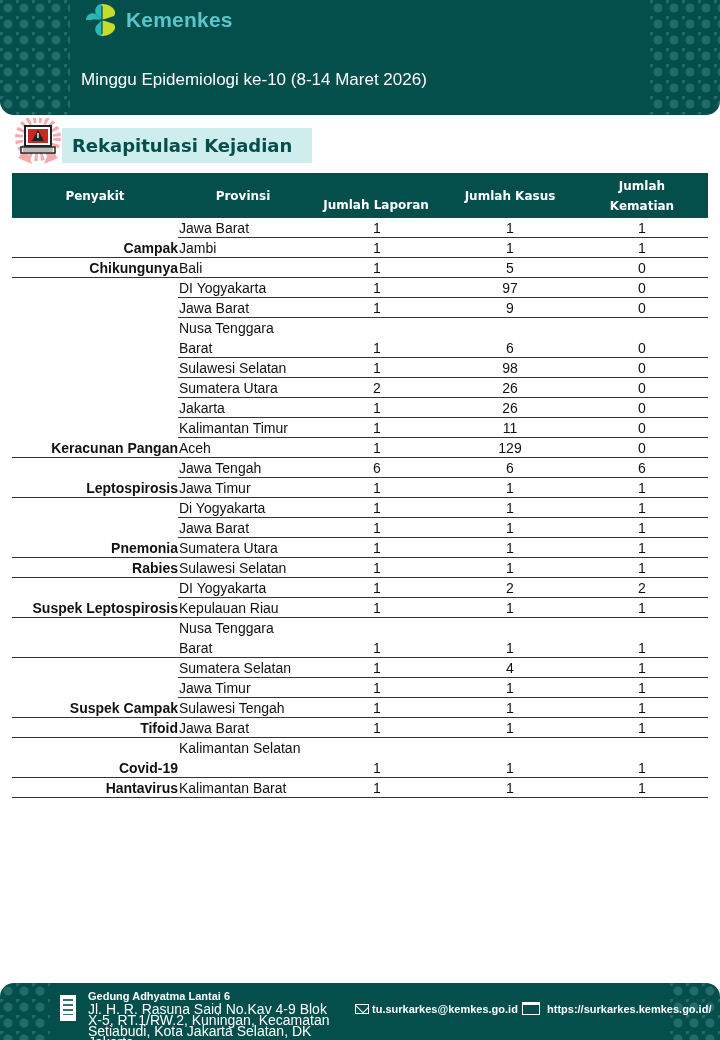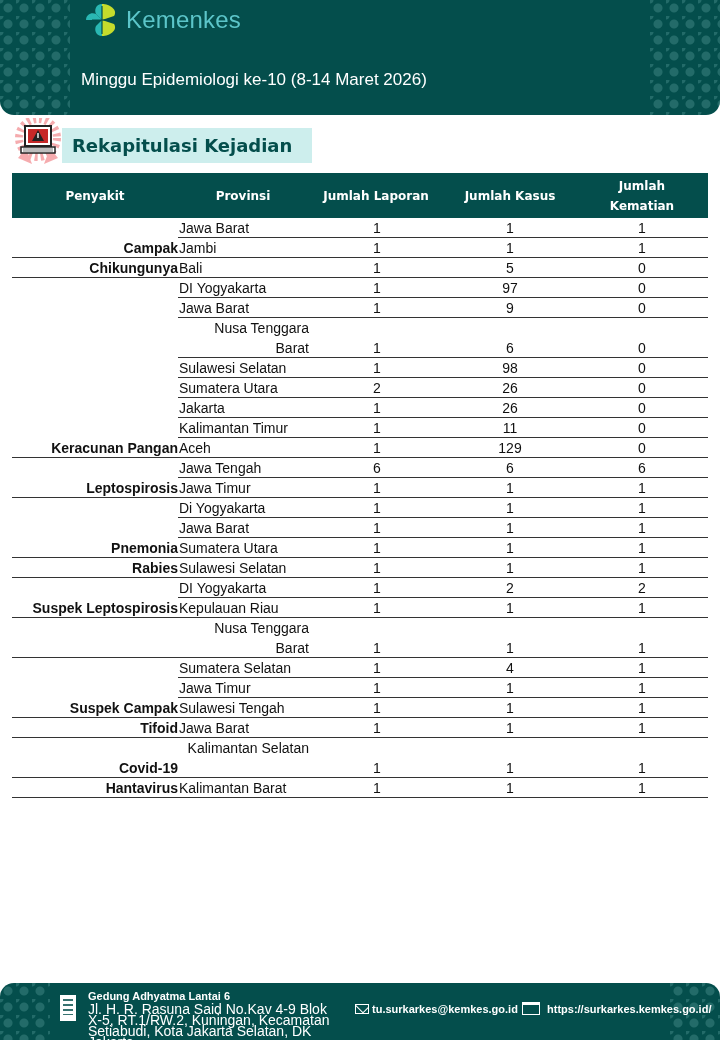--- a/index.html
+++ b/index.html
@@ -15,21 +15,21 @@
     position: absolute; top: 0; width: 70px; height: 115px; opacity: 0.35;
     background-image:
       radial-gradient(circle at 50% 50%, #5fa3a0 0 4px, transparent 5px),
       radial-gradient(circle at 0 0, #5fa3a0 0 3px, transparent 4px);
     background-size: 16px 16px, 16px 16px;
   }
   .pattern.left { left: 0; }
   .pattern.right { right: 0; }
   .logo { position: absolute; left: 84px; top: 2px; display: flex; align-items: center; gap: 6px; }
   .logo-mark { width: 36px; height: 36px; position: relative; }
-  .logo-text { font-size: 24px; font-weight: normal; color: #5cc5c9; letter-spacing: 0.2px; }
+  .logo-text { font-size: 21px; font-weight: bold; color: #5cc5c9; letter-spacing: 0.2px; }
   .title-bar {
     position: absolute; left: 76px; top: 40px; width: 548px; height: 29px;
     background: #cdeeed; border-radius: 4px;
     font-family: "DejaVu Sans", sans-serif; font-weight: bold; font-style: italic;
     font-size: 22px; color: #044e4c; padding-left: 8px; line-height: 29px; letter-spacing: -0.3px;
     white-space: nowrap; overflow: hidden;
   }
   .subtitle { position: absolute; left: 81px; top: 70px; font-size: 17px; color: #ffffff; }
 
   
@@ -42,31 +42,31 @@
 
   
   .tbl-head {
     position: absolute; left: 12px; top: 173px; width: 696px; height: 45px;
     background: #044e4c; color: #fff; font-family: "DejaVu Sans", sans-serif;
     font-weight: bold; font-size: 12px;
   }
   .tbl-head div { position: absolute; top: 0; height: 45px; display: flex; align-items: center; justify-content: center; text-align: center; line-height: 20px; }
   .h-c1 { left: 0; width: 166px; }
   .h-c2 { left: 166px; width: 130px; }
-  .h-c3 { left: 296px; width: 136px; }
+  .h-c3 { left: 296px; width: 136px; margin-top: 9px; }
   .h-c4 { left: 432px; width: 132px; }
   .h-c5 { left: 564px; width: 132px; }
 
   .tbl-body { position: absolute; left: 12px; top: 218px; width: 696px; }
   .row { position: relative; width: 696px; height: 20px; font-size: 14px; }
   .row.tall { height: 40px; }
   .row .c1, .row .c2, .row .c3, .row .c4, .row .c5 {
     position: absolute; bottom: 0; height: 20px; line-height: 20px; white-space: nowrap;
   }
-  .row.tall .c2 { height: 40px; line-height: 20px; white-space: normal; text-align: right; }
+  .row.tall .c2 { height: 40px; line-height: 20px; white-space: normal; }
   .c1 { left: 0; width: 166px; font-weight: bold; text-align: right; }
   .c2 { left: 167px; width: 130px; }
   .c3 { left: 296px; width: 136px; text-align: center; left: 296px; }
   .c4 { left: 432px; width: 132px; text-align: center; }
   .c5 { left: 564px; width: 132px; text-align: center; }
   .c3 { left: 300px; width: 130px; text-align: center; }
   .line { position: absolute; bottom: 0; height: 1px; background: #333; right: 0; }
 
   
   .footer {

